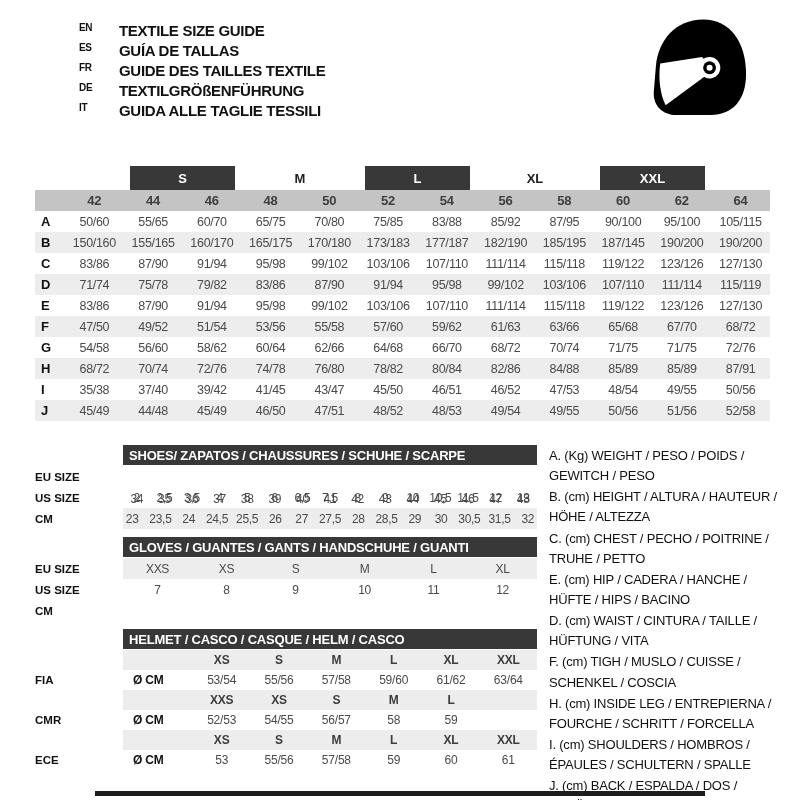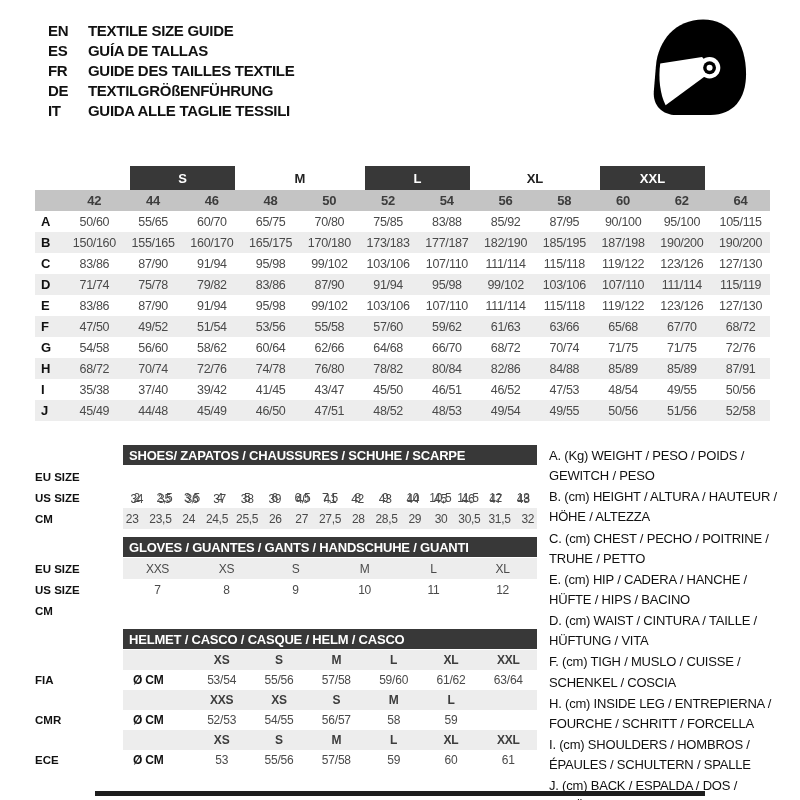--- a/index.html
+++ b/index.html
@@ -4,21 +4,21 @@
 <style>
   html,body { margin:0; padding:0; background:#fff; }
   .page {
     position:relative; width:800px; height:800px; background:#fff; overflow:hidden;
     font-family:"Liberation Sans","DejaVu Sans",sans-serif; color:#111;
   }
 
   
   .lang-block { position:absolute; top:22px; left:48px; }
   .lang-row { display:flex; margin-bottom:3px; }
-  .lang-code { width:40px; font-weight:bold; font-size:15px; letter-spacing:-0.3px; }
+  .lang-code { width:40px; font-weight:bold; font-size:10px; letter-spacing:-0.3px;margin-left:31px; }
   .lang-text { font-weight:bold; font-size:15px; letter-spacing:-0.3px; }
 
   .helmet-badge { position:absolute; top:12px; left:642px; width:118px; height:118px; }
 
   
   .main-table { position:absolute; top:165px; left:35px; width:735px; }
   .group-row { display:grid; grid-template-columns:30px repeat(12,1fr); height:25px; }
   .group { display:flex; align-items:center; justify-content:center;
            font-weight:bold; font-size:13px; margin:1px 6px 0 6px; color:#222; }
   .group.hl { background:#383838; color:#fff; }
@@ -137,21 +137,21 @@
           <div class="row-label">B</div>
           <div class="cell">150/160</div>
           <div class="cell">155/165</div>
           <div class="cell">160/170</div>
           <div class="cell">165/175</div>
           <div class="cell">170/180</div>
           <div class="cell">173/183</div>
           <div class="cell">177/187</div>
           <div class="cell">182/190</div>
           <div class="cell">185/195</div>
-          <div class="cell">187/198</div>
+          <div class="cell">187/145</div>
           <div class="cell">190/200</div>
           <div class="cell">190/200</div>
         </div>
         <div class="t-row">
           <div class="row-label">C</div>
           <div class="cell">83/86</div>
           <div class="cell">87/90</div>
           <div class="cell">91/94</div>
           <div class="cell">95/98</div>
           <div class="cell">99/102</div>

